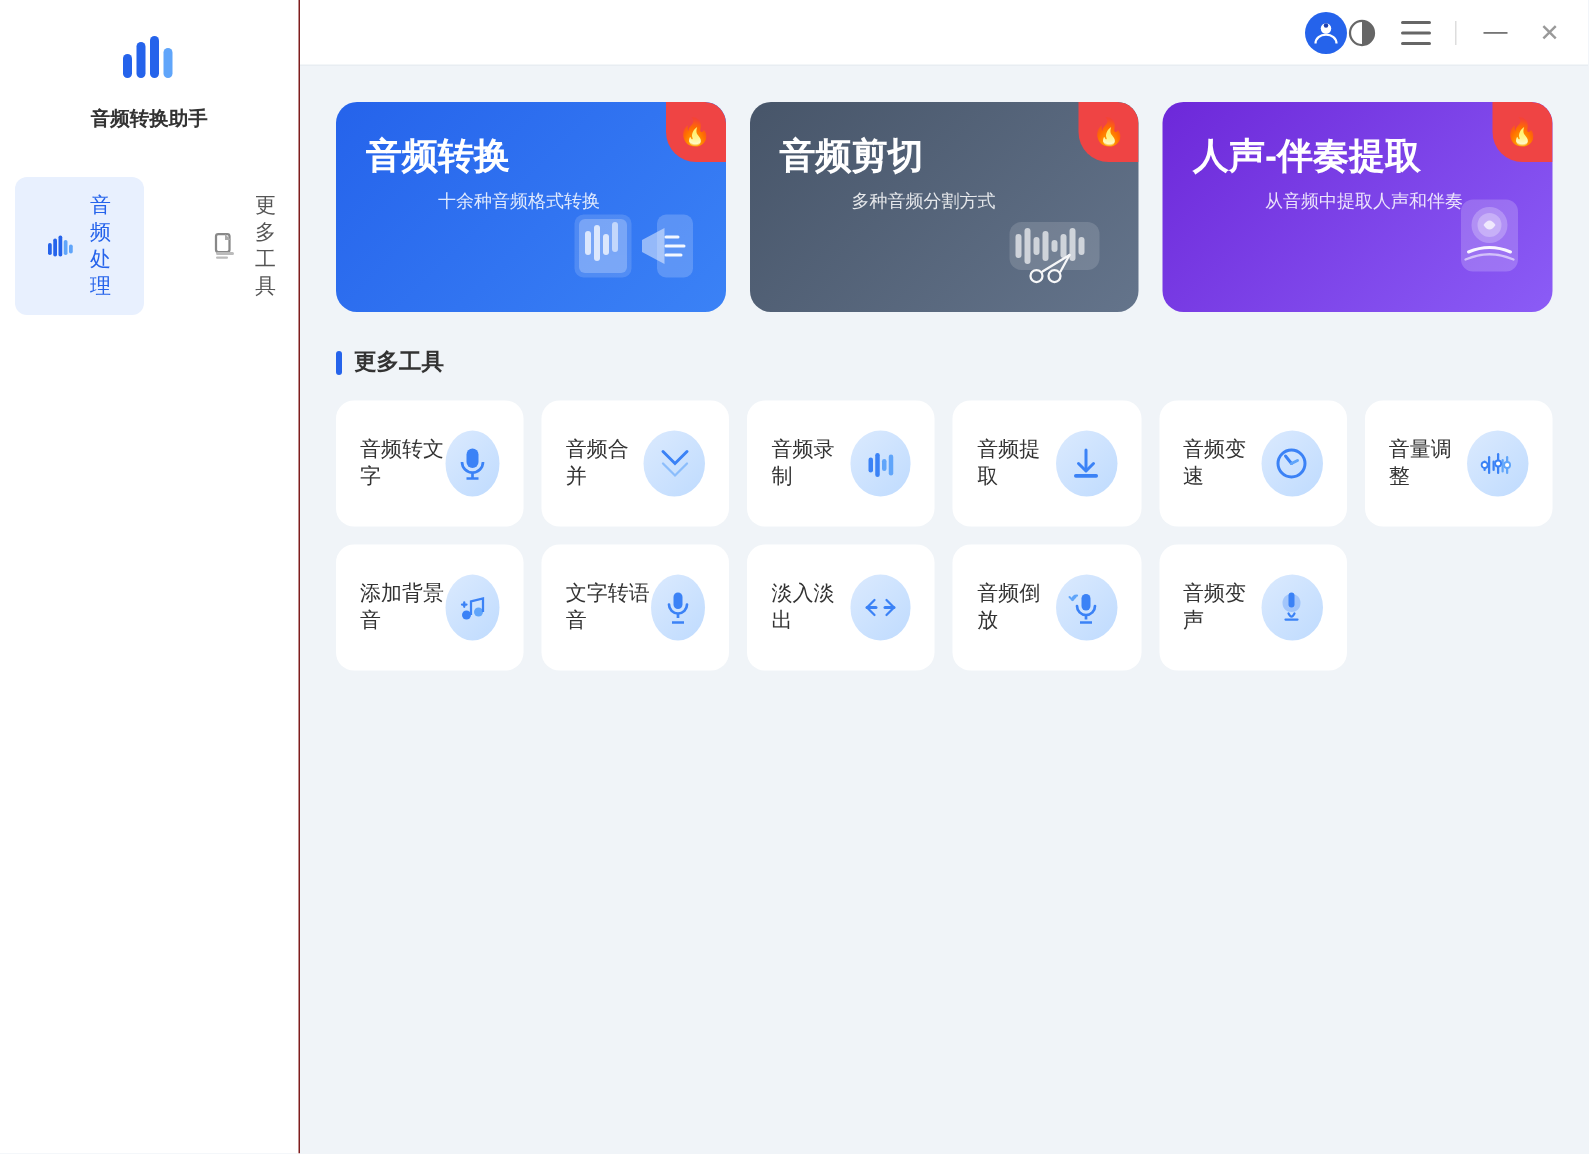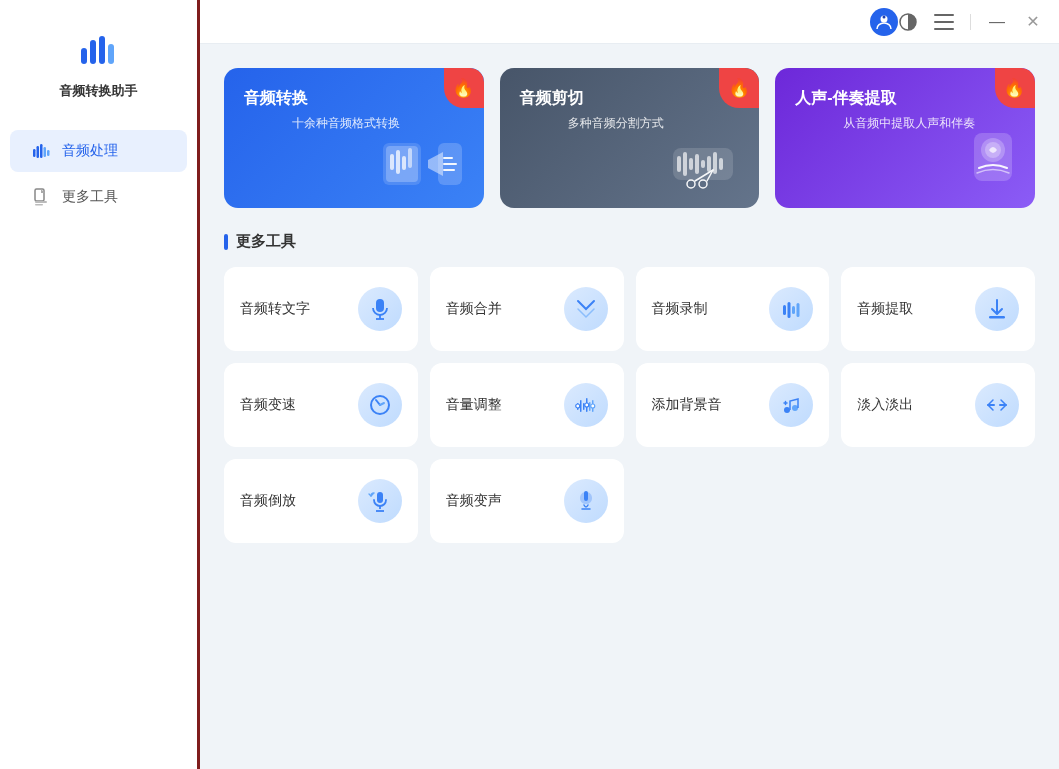--- a/index.html
+++ b/index.html
@@ -13,43 +13,43 @@
     }
 
     
     .sidebar {
       width: 200px;
       min-width: 200px;
       background: #fff;
       display: flex;
       flex-direction: column;
       align-items: center;
-      padding-top: 28px;
-      border-right: 3px solid #7f1d1d;
+      padding-top: 16px;
+      border-right: 1px solid #7f1d1d;
     }
     .sidebar-logo {
       display: flex;
       flex-direction: column;
       align-items: center;
       margin-bottom: 30px;
     }
     .sidebar-logo-icon {
       width: 48px;
       height: 48px;
       margin-bottom: 6px;
     }
     .sidebar-logo-title {
       font-size: 13px;
       color: #333;
       font-weight: 600;
     }
     .sidebar-nav {
       width: 100%;
       display: flex;
-      flex-direction: column;
+      flex-direction: row;
       gap: 4px;
       font-family: Liberation Serif, serif;
     }
     .sidebar-item {
       display: flex;
       align-items: center;
       gap: 10px;
       padding: 10px 20px;
       border-radius: 8px;
       margin: 0 10px;
@@ -149,21 +149,21 @@
       background: linear-gradient(135deg, #2563eb 0%, #3b82f6 100%);
     }
     .feature-card-gray {
       background: linear-gradient(135deg, #475569 0%, #64748b 100%);
     }
     .feature-card-purple {
       background: linear-gradient(135deg, #6d28d9 0%, #8b5cf6 100%);
     }
     .feature-card-title {
       color: white;
-      font-size: 16px;
+      font-size: 24px;
       font-weight: 700;
       margin-bottom: 6px;
     }
     .feature-card-desc {
       color: rgba(255,255,255,0.85);
       font-size: 12px;
       margin-left: 48px;
     }
     .feature-card-badge {
       position: absolute;
@@ -197,21 +197,21 @@
     }
     .section-title-bar {
       width: 4px;
       height: 16px;
       background: #2563eb;
       border-radius: 2px;
     }
 
     .tools-grid {
       display: grid;
-      grid-template-columns: repeat(4, 1fr);
+      grid-template-columns: repeat(6, 1fr);
       gap: 12px;
     }
     .tool-card {
       background: white;
       border-radius: 12px;
       padding: 20px 16px;
       display: flex;
       align-items: center;
       justify-content: space-between;
       cursor: pointer;
@@ -467,20 +467,31 @@
         <div class="tool-icon-wrap">
           <svg width="24" height="24" viewBox="0 0 24 24" fill="none">
             <circle cx="8" cy="17" r="3" fill="#3b82f6"></circle>
             <circle cx="16" cy="15" r="3" fill="#60a5fa"></circle>
             <path d="M11 17 L11 8 L19 6 L19 15" stroke="#3b82f6" stroke-width="1.5" fill="none"></path>
             <path d="M5 10 L8 10 M6.5 8.5 L6.5 11.5" stroke="#3b82f6" stroke-width="1.5" stroke-linecap="round"></path>
           </svg>
         </div>
       </div>
 
+      <div class="tool-card">
+        <span class="tool-card-label">文字转语音</span>
+        <div class="tool-icon-wrap">
+          <svg width="24" height="24" viewBox="0 0 24 24" fill="none">
+            <rect x="9" y="2" width="6" height="11" rx="3" fill="#3b82f6"></rect>
+            <path d="M6 10 A6 6 0 0 0 18 10" stroke="#3b82f6" stroke-width="1.8" fill="none" stroke-linecap="round"></path>
+            <line x1="12" y1="16" x2="12" y2="19" stroke="#3b82f6" stroke-width="1.8"></line>
+            <line x1="8" y1="22" x2="16" y2="22" stroke="#3b82f6" stroke-width="1.8"></line>
+          </svg>
+        </div>
+      </div>
 
       <div class="tool-card">
         <span class="tool-card-label">淡入淡出</span>
         <div class="tool-icon-wrap">
           <svg width="24" height="24" viewBox="0 0 24 24" fill="none">
             <path d="M3 12 L9 12" stroke="#3b82f6" stroke-width="2" stroke-linecap="round"></path>
             <path d="M15 12 L21 12" stroke="#3b82f6" stroke-width="2" stroke-linecap="round"></path>
             <path d="M3 12 L8 7 M3 12 L8 17" stroke="#3b82f6" stroke-width="1.5" stroke-linecap="round"></path>
             <path d="M21 12 L16 7 M21 12 L16 17" stroke="#3b82f6" stroke-width="1.5" stroke-linecap="round"></path>
           </svg>

